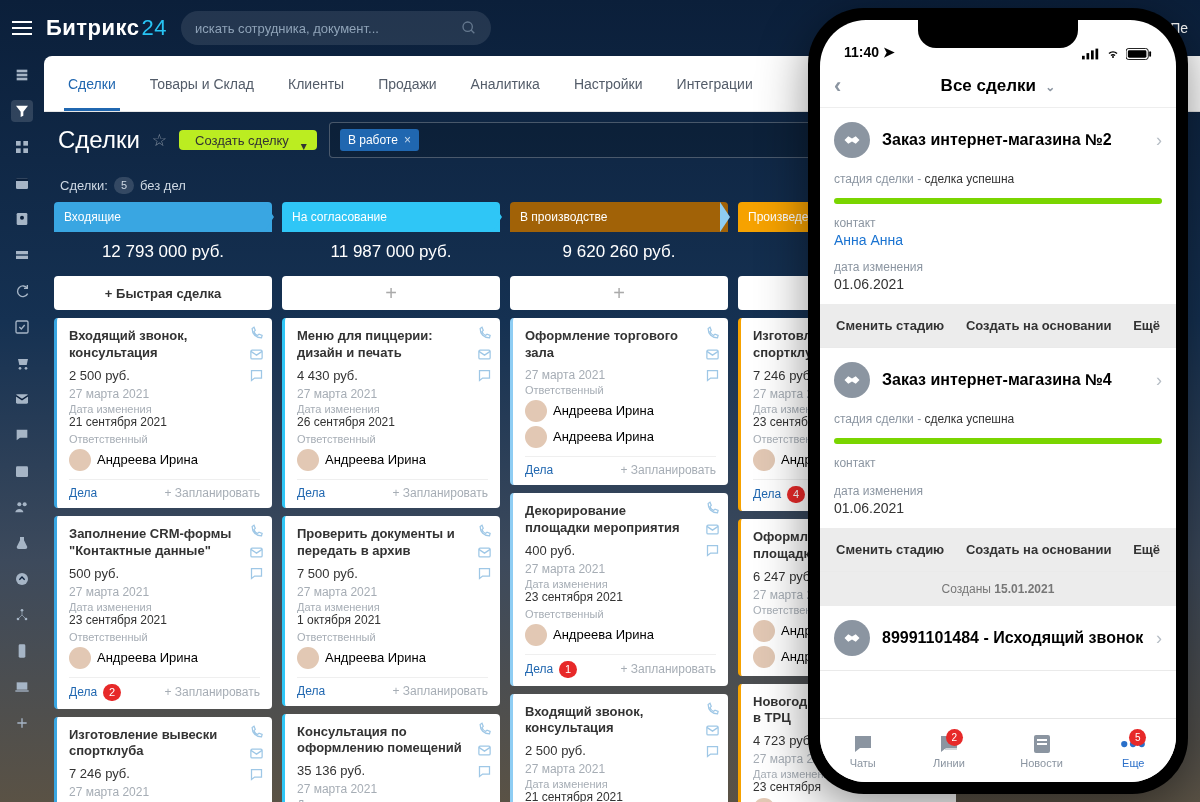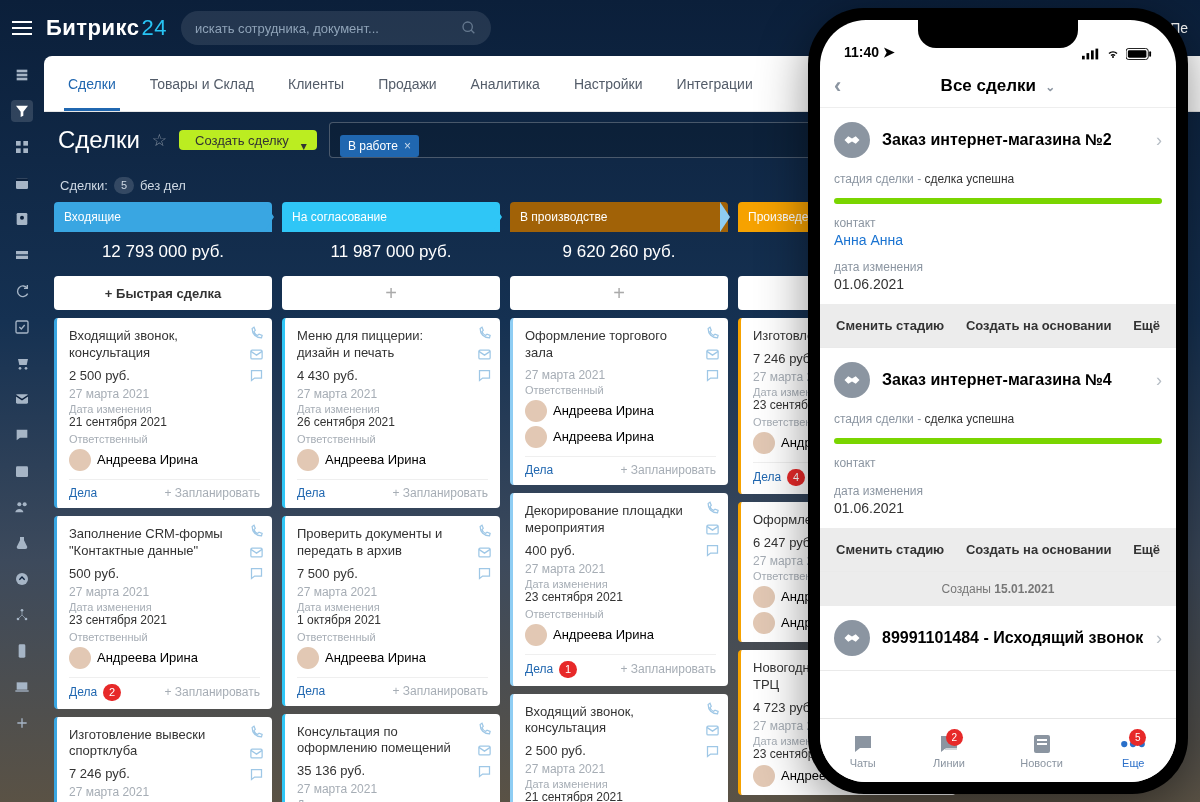--- a/index.html
+++ b/index.html
@@ -28,21 +28,21 @@
 .tabs { height:56px; background:#fff; border-bottom:1px solid #e6e6e6; display:flex; align-items:center; gap:26px; padding:0 18px 0 20px; font-size:14px; color:#535c69; border-radius:8px 0 0 0;}
 .tabs .tab{cursor:pointer;padding:18px 4px;position:relative}
 .tabs .tab.active{color:#2067b0;font-weight:500}
 .tabs .tab.active::after{content:"";position:absolute;left:0;right:0;bottom:-1px;height:3px;background:#2067b0}
 
 .toolbar { height:56px; display:flex; align-items:center; gap:12px; padding:0 14px; color:#fff;}
 .page-title{font-size:24px;font-weight:300}
 .star{color:rgba(255,255,255,.45);font-size:17px;cursor:pointer}
 .btn-create{background:#bbed21;color:#333;border:none;border-radius:4px;height:20px;padding:0 28px 0 16px;font-size:13px;font-weight:500;cursor:pointer;position:relative}
 .btn-create::after{content:"▾";position:absolute;right:10px;top:9px;font-size:12px}
-.filterbar{flex:1;height:36px;border:1px solid rgba(255,255,255,.25);border-radius:4px;display:flex;align-items:flex-end;padding:0 10px;gap:16px;background:rgba(0,0,0,.15)}
+.filterbar{flex:1;height:36px;border:1px solid rgba(255,255,255,.25);border-radius:4px;display:flex;align-items:center;padding:0 10px;gap:16px;background:rgba(0,0,0,.15)}
 .chip{background:#2067b0;color:#fff;border-radius:3px;font-size:12px;padding:4px 8px;display:flex;align-items:center;gap:6px}
 .chip .x{opacity:.75;cursor:pointer}
 .btn-ext{background:rgba(255,255,255,.1);border:1px solid rgba(255,255,255,.2);color:#e1e7ee;font-size:12px;height:36px;padding:0 12px;border-radius:4px;cursor:pointer}
 
 .subbar{height:34px;display:flex;align-items:center;padding:0 16px;color:#cfd9e4;font-size:13px;gap:6px}
 .subbar .pill{background:rgba(255,255,255,.15);border-radius:10px;padding:0 7px;font-size:11px;line-height:17px}
 
 .board{display:flex;gap:10px;padding:0 0 0 10px;overflow:hidden}
 .col{width:218px;flex:0 0 218px;display:flex;flex-direction:column}
 .col-head{height:30px;border-radius:4px 4px 0 0;display:flex;align-items:center;padding:0 10px;font-size:12px;color:#fff;position:relative}
@@ -55,21 +55,21 @@
 
 .col-total{color:#fff;text-align:center;font-size:17px;padding:10px 0 14px;font-weight:300}
 .quick{background:#fff;height:34px;border-radius:4px;display:flex;align-items:center;justify-content:center;gap:6px;font-size:13px;font-weight:600;color:#333;margin-bottom:8px;cursor:pointer}
 .quick.plus{font-weight:400;font-size:20px;color:#aaa}
 
 .cards{display:flex;flex-direction:column;gap:8px;overflow:hidden}
 .card{background:#fff;border-radius:4px;padding:10px 12px 8px;border-left:3px solid #39a6e2;position:relative;font-size:13px;color:#333}
 .col1 .card{border-left-color:#2fc6f6}
 .col2 .card{border-left-color:#8ecdf3}
 .col3 .card{border-left-color:#f6a200}
-.card .title{font-weight:400;font-size:13px;line-height:1.3;padding-right:24px;margin-bottom:6px}
+.card .title{font-weight:700;font-size:13px;line-height:1.3;padding-right:24px;margin-bottom:6px}
 .card .price{font-size:13px;margin-bottom:4px}
 .card .meta{font-size:12px;color:#a6adb5;margin-bottom:2px}
 .card .date{font-size:12px;color:#333;margin-bottom:4px}
 .card .lbl{font-size:11px;color:#a6adb5}
 .card .resp{display:flex;align-items:center;gap:6px;color:#000000;font-size:13px;margin-top:4px;cursor:pointer}
 .card .resp .av{width:22px;height:22px;border-radius:50%;background:#e2c8b4}
 .card .side{position:absolute;right:8px;top:8px;display:flex;flex-direction:column;gap:6px}
 .card .side svg{width:15px;height:15px;color:#9ec7e6}
 .card .foot{display:flex;justify-content:space-between;align-items:center;margin-top:8px;border-top:1px solid #efefef;padding-top:6px;font-size:12px}
 .card .foot .deals{color:#2067b0;cursor:pointer;display:flex;align-items:center;gap:6px}

